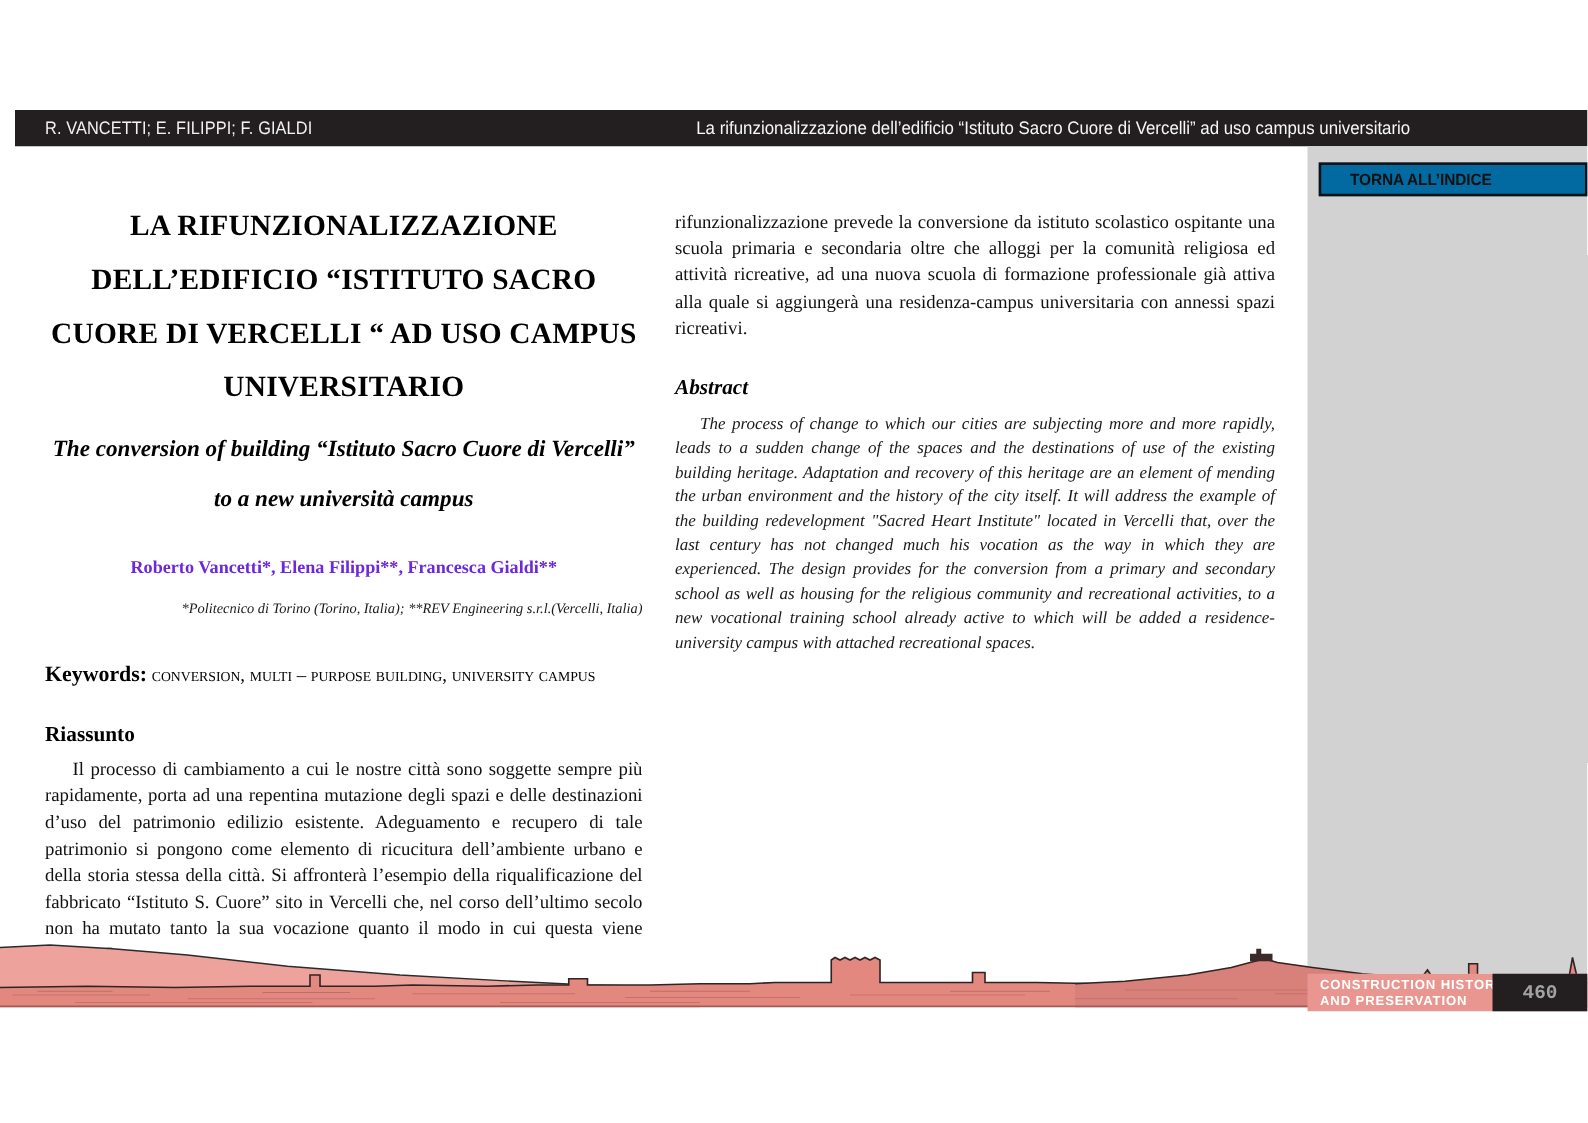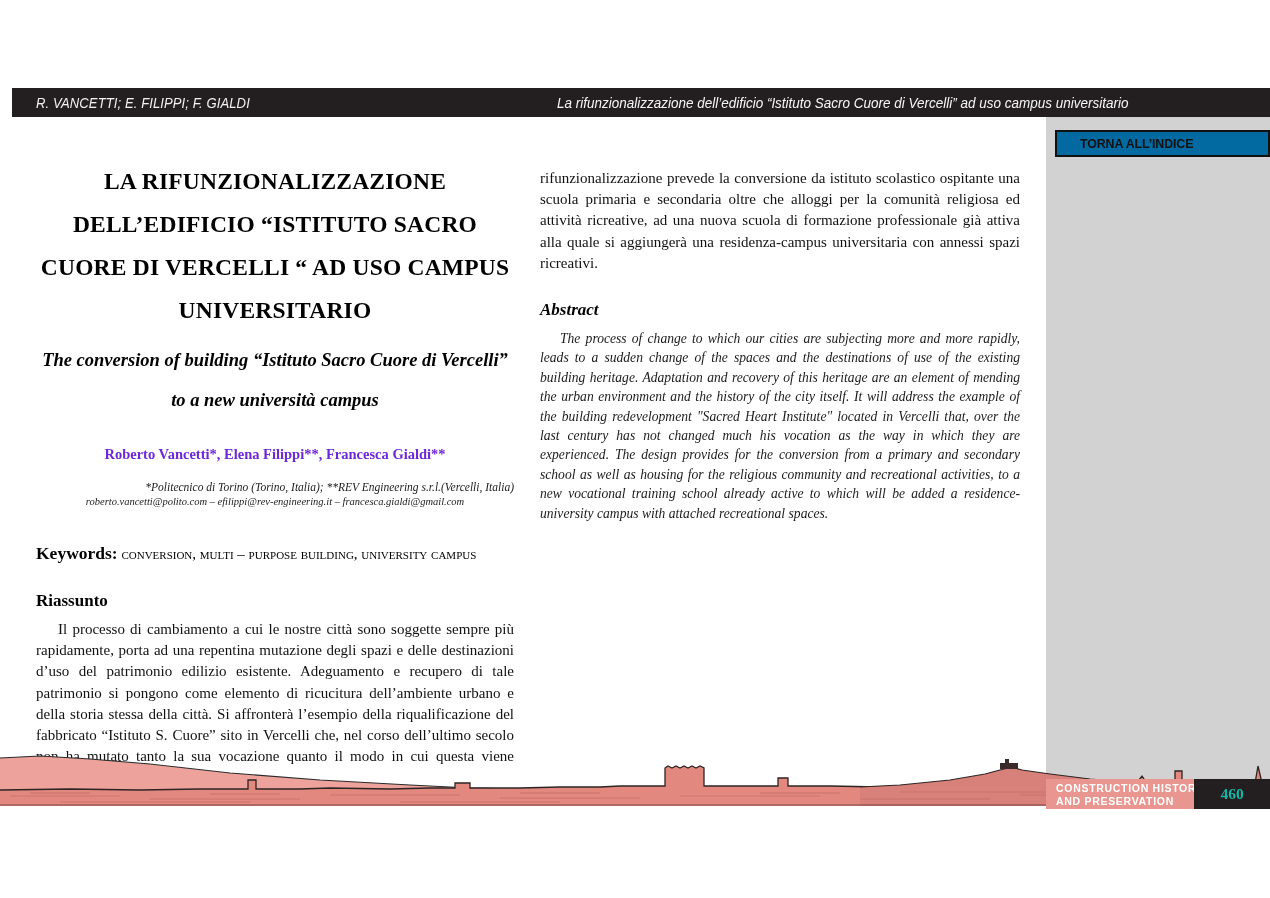--- a/index.html
+++ b/index.html
@@ -29,21 +29,20 @@
   #header-bar {
     position: absolute;
     left: 12px;
     top: 88px;
     width: 1258px;
     height: 29px;
     background: #231f20;
     display: flex;
     align-items: center;
     box-sizing: border-box;
-    font-style: italic;
   }
   #header-authors {
     position: absolute;
     left: 24px;
     color: #f2f2f2;
     font-family: "Liberation Sans", sans-serif;
     font-size: 14.5px;
     font-weight: 400;
     letter-spacing: 0.1px;
     white-space: nowrap;
@@ -247,24 +246,24 @@
     left: 1194px;
     top: 779px;
     width: 76px;
     height: 30px;
     background: #231f20;
     display: flex;
     align-items: center;
     justify-content: center;
   }
   #page-number-box span {
-    font-family: Liberation Serif, serif;
+    font-family: Liberation Mono, monospace;
     font-weight: bold;
     font-size: 15.5px;
-    color: #14b8a6;
+    color: #a3a3a3;
   }
 </style>
 </head>
 <body>
 
 <div id="page">
 
   <div id="header-bar">
     <div id="header-authors">R. VANCETTI; E. FILIPPI; F. GIALDI</div>
     <div id="header-title">La rifunzionalizzazione dell’edificio “Istituto Sacro Cuore di Vercelli” ad uso campus universitario</div>
@@ -278,21 +277,20 @@
   <div id="col-left">
 
     <h1 class="doc-title">LA RIFUNZIONALIZZAZIONE DELL’EDIFICIO “ISTITUTO SACRO CUORE DI VERCELLI “ AD USO CAMPUS UNIVERSITARIO</h1>
 
     <h2 class="doc-subtitle">The conversion of building “Istituto Sacro Cuore di Vercelli” to a new università campus</h2>
 
     <p class="authors">Roberto Vancetti*, Elena Filippi**, Francesca Gialdi**</p>
 
     <p class="affil">*Politecnico di Torino (Torino, Italia); **REV Engineering s.r.l.(Vercelli, Italia)</p>
 
-    <p class="emails">roberto.vancetti@polito.com – efilippi@rev-engineering.it – francesca.gialdi@gmail.com</p>
 
     <p class="keywords">
       <b>Keywords:</b><span> conversion, multi – purpose building, university campus</span>
     </p>
 
     <h3 class="sec-head">Riassunto</h3>
 
     <p class="body-par">Il processo di cambiamento a cui le nostre città sono soggette sempre più rapidamente, porta ad una repentina mutazione degli spazi e delle destinazioni d’uso del patrimonio edilizio esistente. Adeguamento e recupero di tale patrimonio si pongono come elemento di ricucitura dell’ambiente urbano e della storia stessa della città. Si affronterà l’esempio della riqualificazione del fabbricato “Istituto S. Cuore” sito in Vercelli che, nel corso dell’ultimo secolo non ha mutato tanto la sua vocazione quanto il modo in cui questa viene vissuta. La</p>
   </div>
 

